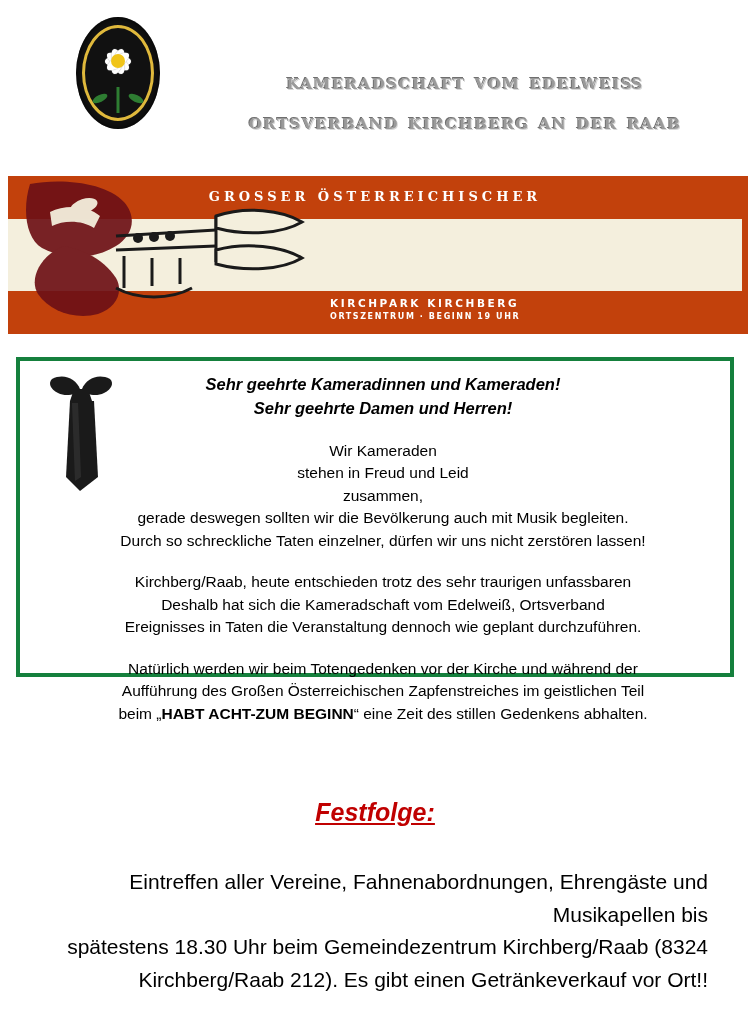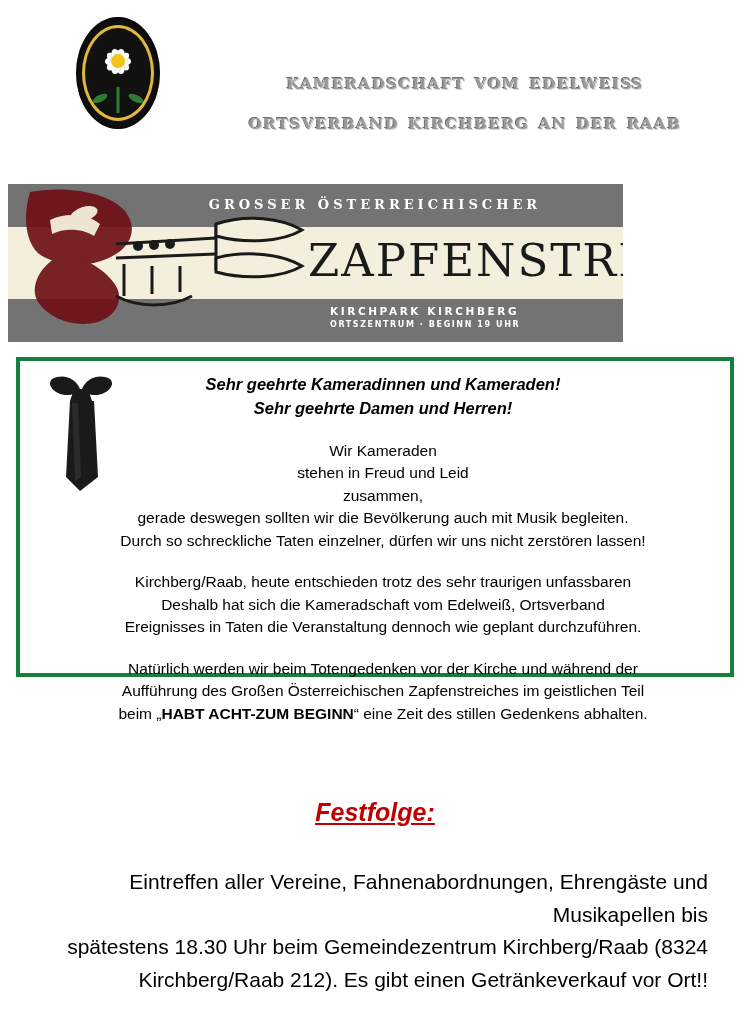--- a/index.html
+++ b/index.html
@@ -110,24 +110,24 @@
     font-variant: small-caps;
     text-transform: lowercase;
   }
   .header-title.line1 { font-size: 22px; }
   .header-title.line2 { font-size: 22px; margin-top: 14px; }
 
   
   .banner {
     position: absolute;
     left: 8px;
-    top: 184px;
-    width: 615px;
+    top: 176px;
+    width: 740px;
     height: 158px;
-    background: #737373;
+    background: #c2410c;
     overflow: hidden;
   }
   .banner-cream {
     position: absolute;
     left: 0;
     top: 43px;
     width: 734px;
     height: 72px;
     background: #f4efdd;
   }
@@ -306,21 +306,20 @@
       </g>
       <g fill="#1a1a1a">
         <circle cx="118" cy="62" r="5"></circle>
         <circle cx="134" cy="61" r="5"></circle>
         <circle cx="150" cy="60" r="5"></circle>
       </g>
     </svg>
   </div>
 
   <div class="banner-top-text">GROSSER ÖSTERREICHISCHER</div>
-  <div class="banner-main">ZAPFENSTREICH</div>
   <div class="banner-sub1">KIRCHPARK KIRCHBERG</div>
   <div class="banner-sub2">ORTSZENTRUM · BEGINN 19 UHR</div>
 </div>
 
 <div class="letterbox">
 
   <div class="ribbon">
     <svg width="92" height="120" viewBox="0 0 92 120">
       <g fill="#1a1a1a">
         <path d="M16 6 C28 0 40 6 44 16 C40 22 30 24 22 20 C14 16 12 10 16 6 Z"></path>

